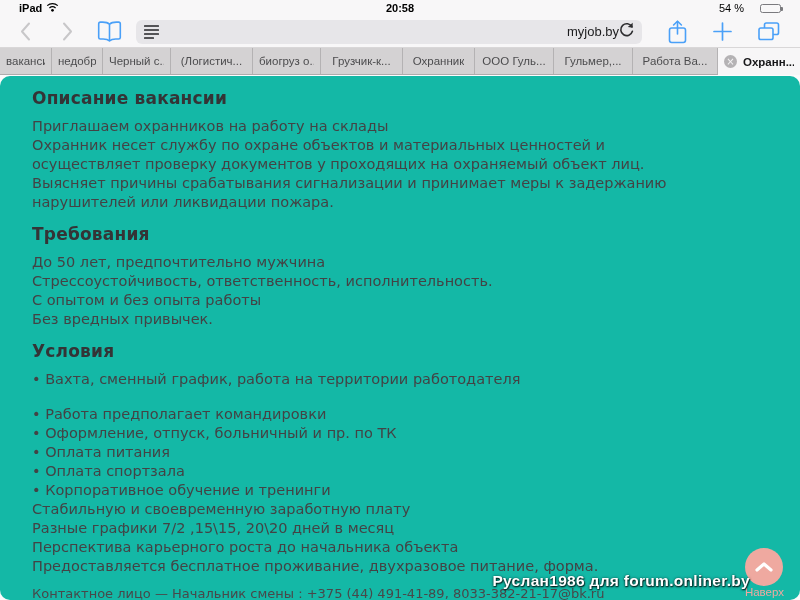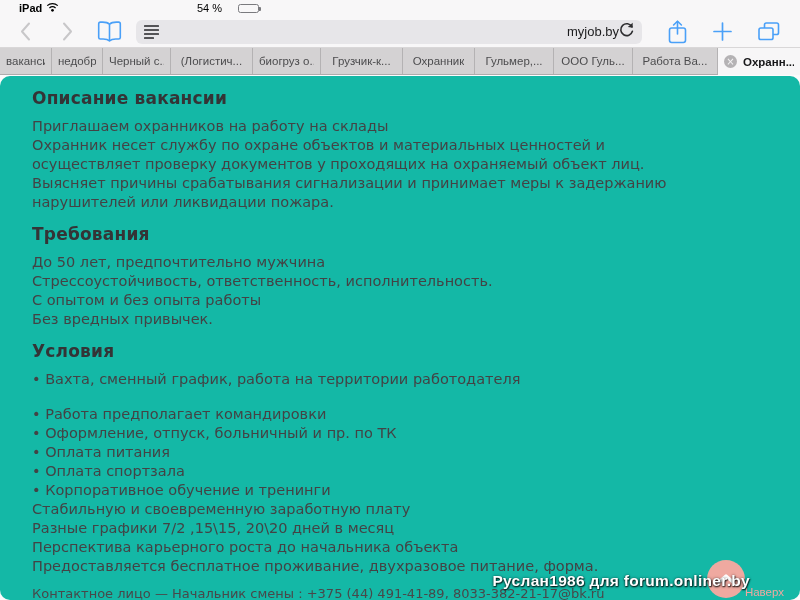--- a/index.html
+++ b/index.html
@@ -65,22 +65,22 @@
     color:#434345;
     border-radius:10px;
   }
   .content h2 { font-size:17px; font-weight:bold; color:#343436; line-height:21px; letter-spacing:0.2px; }
   .content .tblock { font-size:14.5px; line-height:19px; white-space:pre-line; }
   .m8 { margin-top:8px; } .m12 { margin-top:12px; } .m16 { margin-top:16px; }
   .contact-line { margin-top:9px; font-size:13px; line-height:17px; color:#48484a; }
 
   
   .scroll-top {
-    position:absolute; right:16px; bottom:2px; display:flex; flex-direction:row;
-    align-items:flex-end; z-index:5;margin-left:36px;
+    position:absolute; right:16px; bottom:2px; display:flex; flex-direction:column;
+    align-items:center; z-index:5;margin-left:36px;
   }
   .scroll-top-circle {
     width:38px; height:38px; border-radius:50%; background:#efa9a0;
     display:flex; align-items:center; justify-content:center;
   }
   .scroll-top-label { font-size:11.5px; color:#efa9a0; margin-top:0px; }
   .watermark {
     position:absolute; right:50px; bottom:10px; z-index:6;
     font-size:15.5px; font-weight:bold; color:#fff; letter-spacing:0.3px;
     text-shadow:0 1px 2px rgba(0,0,0,.75), 0 0 3px rgba(0,0,0,.45), 1px 1px 1px rgba(0,0,0,.5);
@@ -96,20 +96,21 @@
     <div class="status-left">
       <span>iPad</span>
       <span>
         <svg width="13" height="10" viewBox="0 0 14 11">
           <path d="M1.2 4 A9 9 0 0 1 12.8 4" stroke="#000" stroke-width="1.4" fill="none"></path>
           <path d="M3.6 6.6 A5.3 5.3 0 0 1 10.4 6.6" stroke="#000" stroke-width="1.4" fill="none"></path>
           <circle cx="7" cy="9.2" r="1.5" fill="#000"></circle>
         </svg>
       </span>
     </div>
+    <div class="status-center">20:58</div>
     <div class="status-right">
       <span>54 %</span>
       <span class="battery">
         <span class="battery-fill"></span><span class="battery-tip"></span>
       </span>
     </div>
   </div>
 
   <div class="toolbar">
     <div class="nav-btn">
@@ -179,24 +180,24 @@
     <div class="tab" style="flex:0 0 68px">
         <span>биогруз о...</span>
       </div>
     <div class="tab" style="flex:0 0 82px">
         <span>Грузчик-к...</span>
       </div>
     <div class="tab" style="flex:0 0 72px">
         <span>Охранник</span>
       </div>
     <div class="tab" style="flex:0 0 79px">
+        <span>ООО Гуль...</span>
+      </div>
+    <div class="tab" style="flex:0 0 79px">
         <span>Гульмер,...</span>
-      </div>
-    <div class="tab" style="flex:0 0 79px">
-        <span>ООО Гуль...</span>
       </div>
     <div class="tab" style="flex:0 0 85px">
         <span>Работа Ва...</span>
       </div>
     <div class="tab active" style="flex:1 1 auto">
       <span class="tab-close">×</span>
       <span>Охранн...</span>
     </div>
   </div>
 

